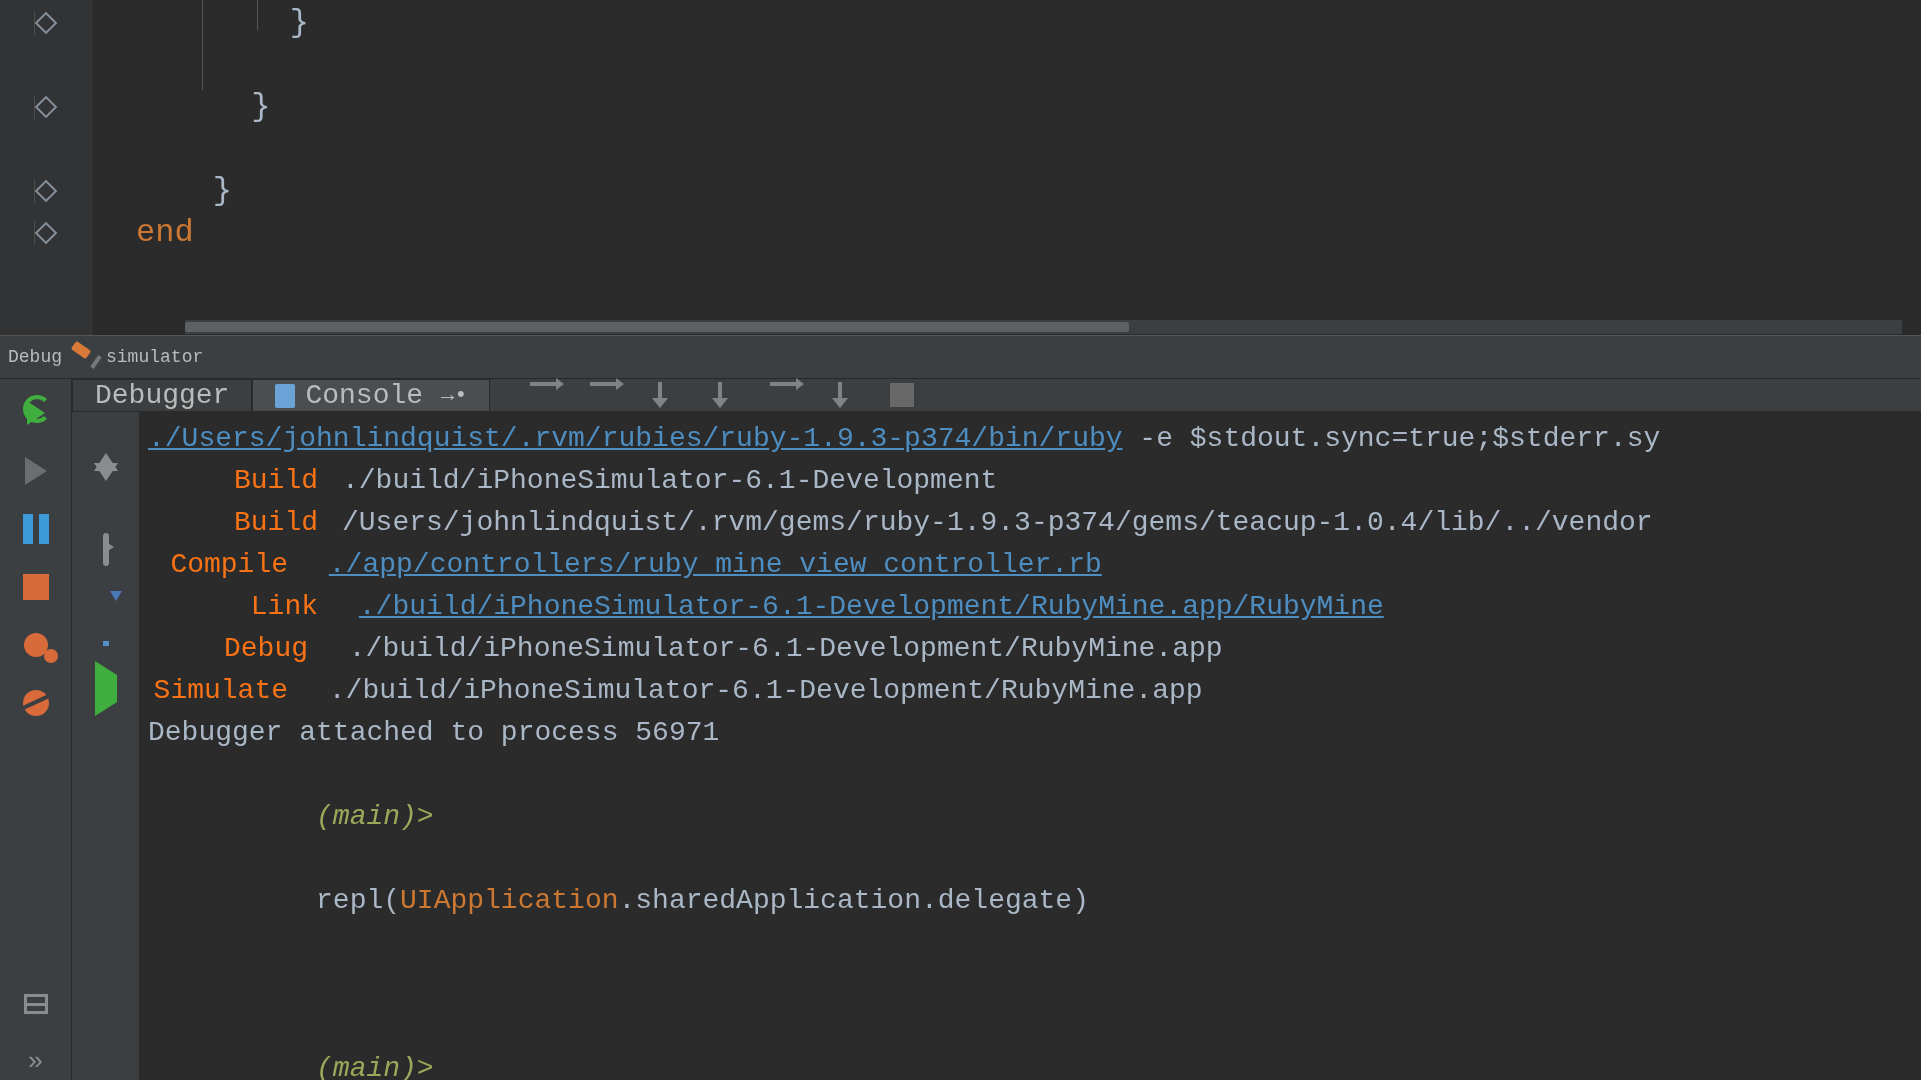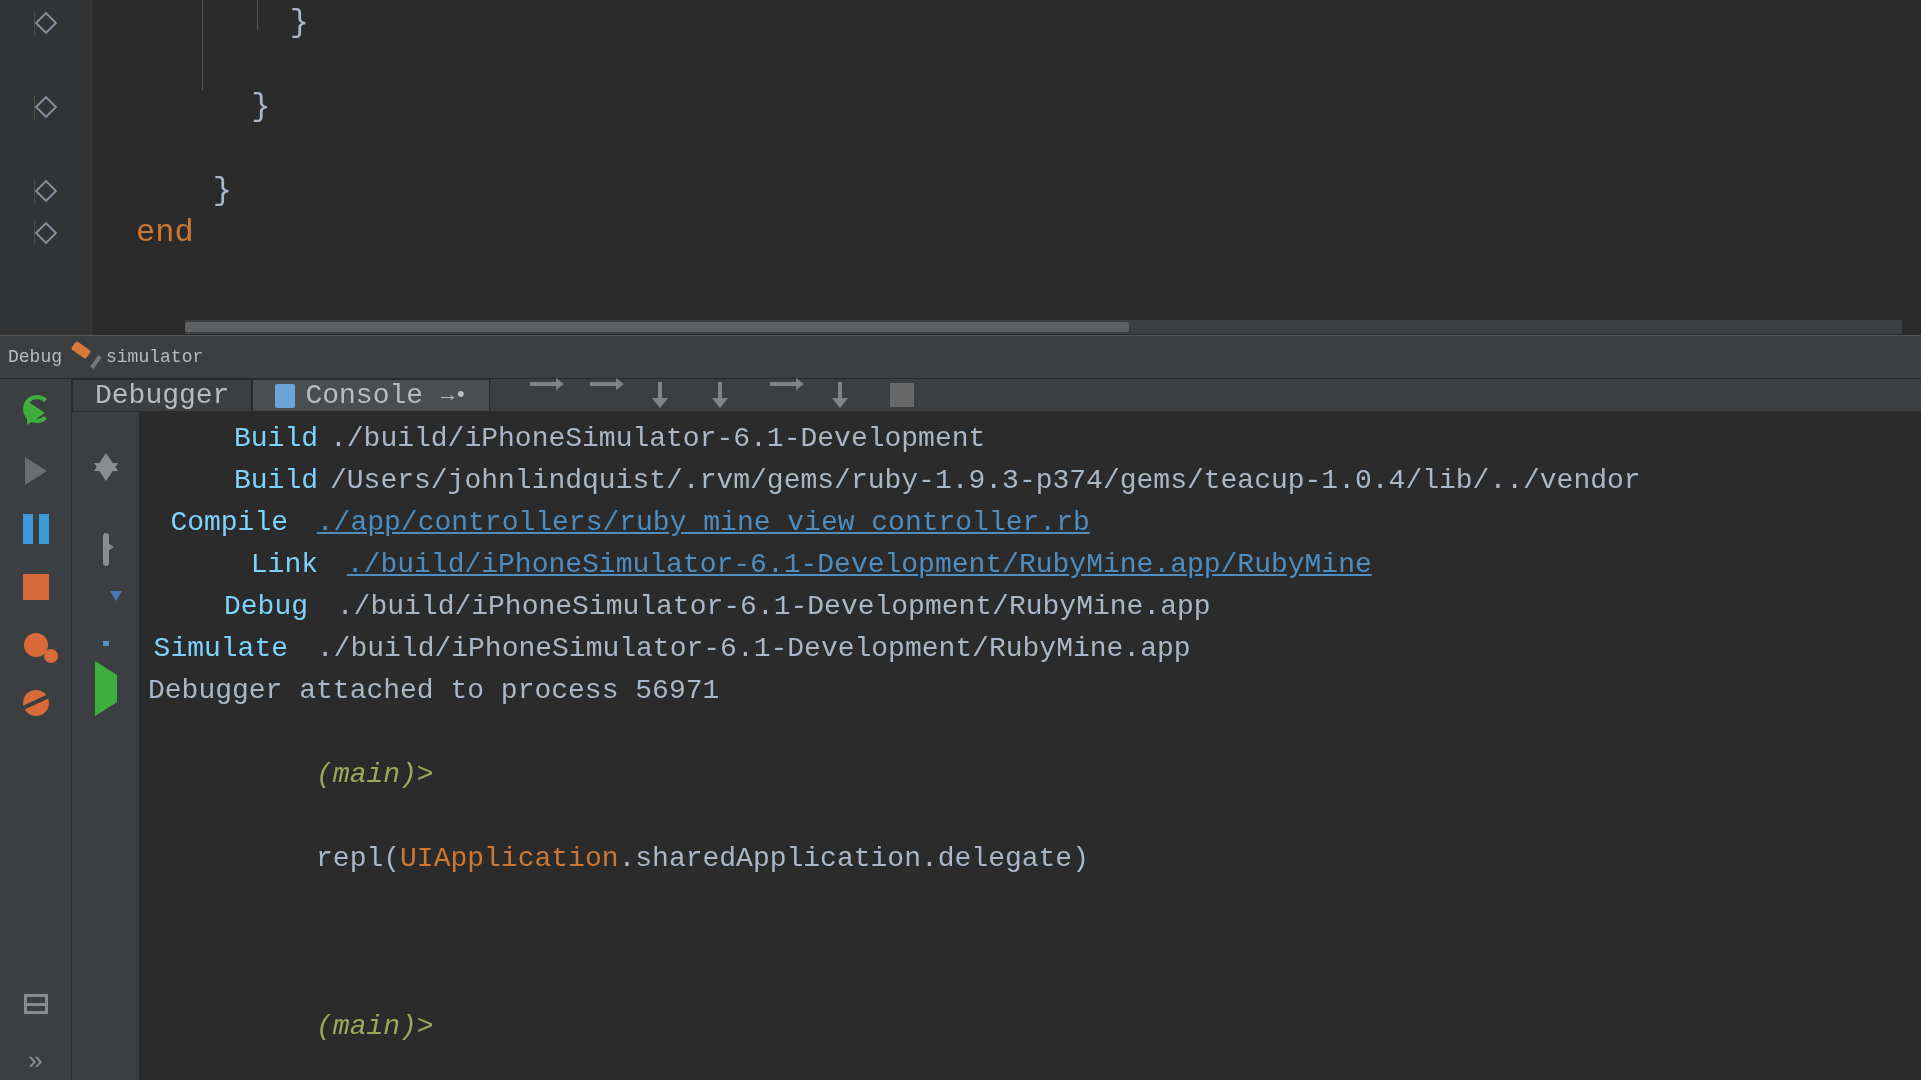--- a/index.html
+++ b/index.html
@@ -244,21 +244,21 @@
 .console-output {
   flex: 1;
   padding: 6px 8px 0 8px;
   font-size: 28px;
   line-height: 42px;
   position: relative;
   overflow: hidden;
 }
 .co-line { white-space: pre; }
 .link { color: #4e8dc0; text-decoration: underline; }
-.label-col { color: #7dd3fc; display:inline-block; width: 130px; text-align: right; margin-right: 12px;}
+.label-col { color: #f97316; display:inline-block; width: 130px; text-align: right; margin-right: 24px;}
 .gray { color: #a9b7c6; }
 .prompt { color: #9aa85a; font-style: italic; }
 .orange { color: #cc7832; }
 .watermark {
   position: absolute;
   left: 340px;
   top: 200px;
   font-family: Arial, sans-serif;
   font-weight: 900;
   font-size: 56px;
@@ -367,20 +367,21 @@
         <div><span class="cr-up"></span></div>
         <div><span class="cr-down"></span></div>
         <div><span class="cr-wrap"></span></div>
         <div><span class="cr-save"></span></div>
         <div><span class="cr-print"></span></div>
         <div><span class="cr-trash"></span></div>
         <div><span class="cr-play"></span></div>
       </div>
 
       <div class="console-output">
+        <div class="co-line"><span class="link">./Users/johnlindquist/.rvm/rubies/ruby-1.9.3-p374/bin/ruby</span><span class="gray"> -e $stdout.sync=true;$stderr.sy</span></div>
         <div class="co-line"><span class="label-col" style="width:170px">Build</span><span class="gray">./build/iPhoneSimulator-6.1-Development</span></div>
         <div class="co-line"><span class="label-col" style="width:170px">Build</span><span class="gray">/Users/johnlindquist/.rvm/gems/ruby-1.9.3-p374/gems/teacup-1.0.4/lib/../vendor</span></div>
         <div class="co-line"><span class="label-col" style="width:140px">Compile</span> <span class="link">./app/controllers/ruby_mine_view_controller.rb</span></div>
         <div class="co-line"><span class="label-col" style="width:170px">Link</span> <span class="link">./build/iPhoneSimulator-6.1-Development/RubyMine.app/RubyMine</span></div>
         <div class="co-line"><span class="label-col" style="width:160px">Debug</span> <span class="gray">./build/iPhoneSimulator-6.1-Development/RubyMine.app</span></div>
         <div class="co-line"><span class="label-col" style="width:140px">Simulate</span> <span class="gray">./build/iPhoneSimulator-6.1-Development/RubyMine.app</span></div>
         <div class="co-line gray">Debugger attached to process 56971</div>
         <div class="co-line">
           <span class="prompt">(main)&gt;</span>
           <span> </span>

